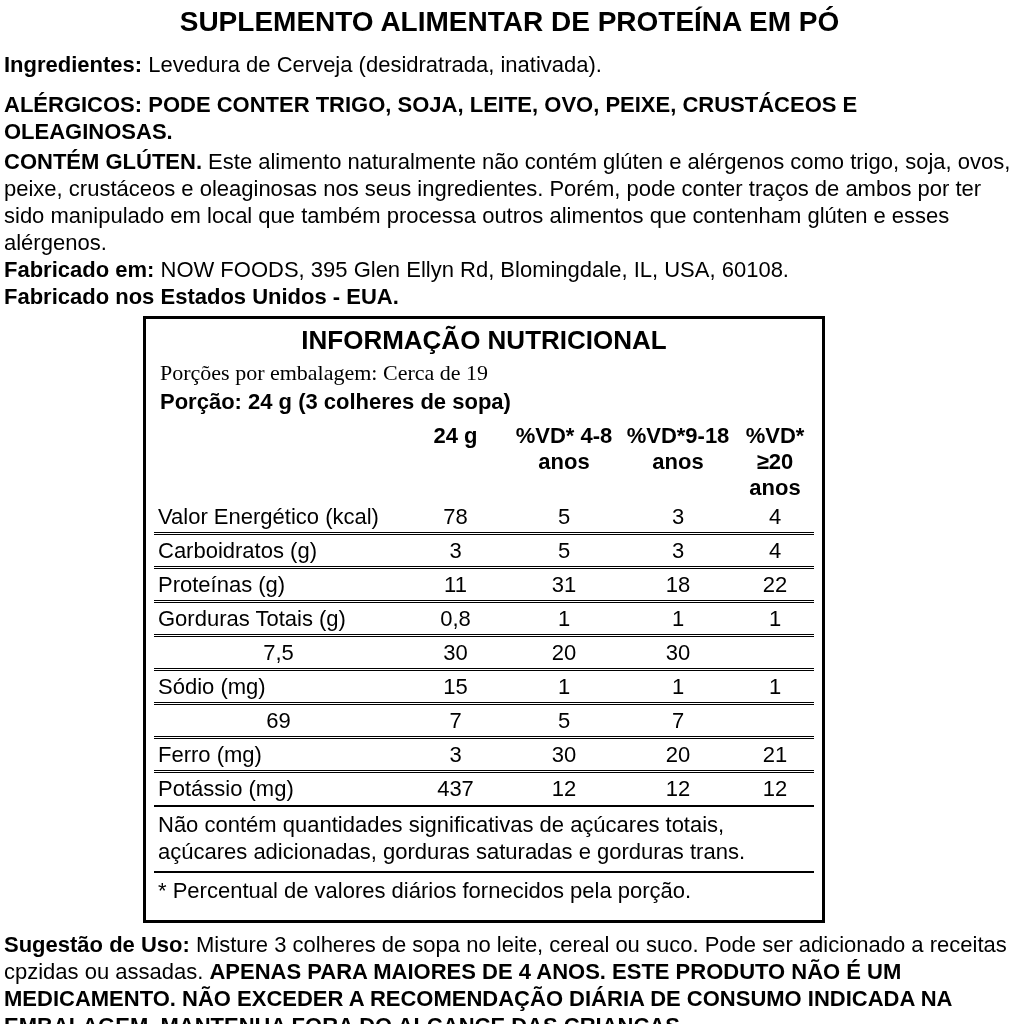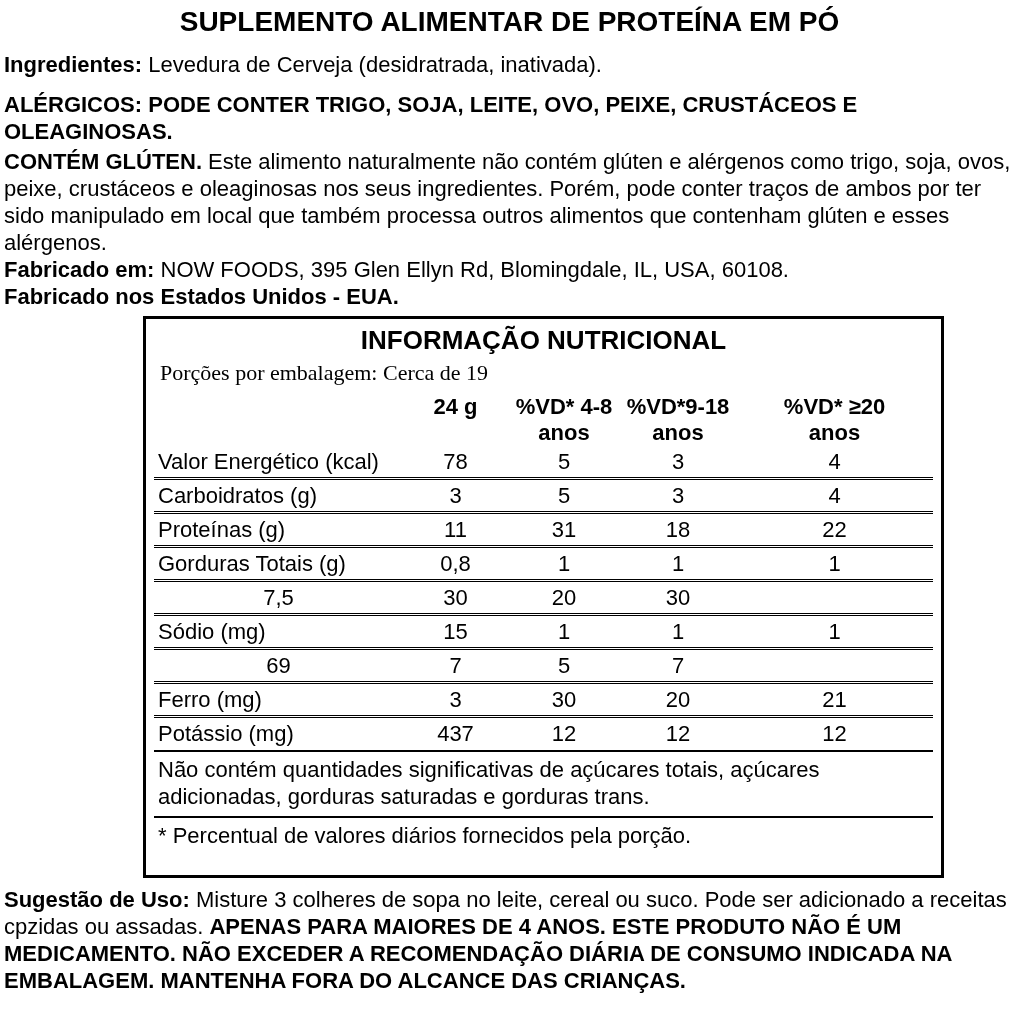--- a/index.html
+++ b/index.html
@@ -24,23 +24,23 @@
   }
   .line { margin-top: 0; }
   .m-ingredients { margin-top: 14px; }
   .m-allergens  { margin-top: 13px; font-weight: bold; }
   .m-gluten     { margin-top: 3px; }
   b { font-weight: bold; }
 
   
   .nutri-box {
     margin: 6px 0 0 139px;
-    width: 801px;
+    width: 682px;
     border: 3px solid #000;
-    padding: 4px 8px 24px 8px;
+    padding: 4px 8px 14px 8px;
     background: #fff;
   }
   .nutri-title {
     text-align: center;
     font-weight: bold;
     font-size: 26px;
     line-height: 30px;
     margin-top: 2px;
   }
   .servings     { margin-top: 4px; padding-left: 6px; font-family: Liberation Serif, serif; }
@@ -91,20 +91,21 @@
 
   <p class="line"><b>Fabricado em:</b><span> NOW FOODS, 395 Glen Ellyn Rd, Blomingdale, IL, USA, 60108.</span></p>
 
   <p class="line" style="font-weight:bold;">Fabricado nos Estados Unidos - EUA.</p>
 
   <div class="nutri-box">
 
     <div class="nutri-title">INFORMAÇÃO NUTRICIONAL</div>
 
     <div class="servings">Porções por embalagem: Cerca de 19</div>
+    <div class="serving-size">Porção: 24 g (3 colheres de sopa)</div>
 
     <div class="grid thead">
       <div class="hcell"></div>
       <div class="hcell"><span>24 g</span><span class="l2"></span></div>
       <div class="hcell"><span>%VD* 4-8</span><span class="l2">anos</span></div>
       <div class="hcell"><span>%VD*9-18</span><span class="l2">anos</span></div>
       <div class="hcell"><span>%VD* ≥20</span><span class="l2">anos</span></div>
     </div>
 
     <div>

